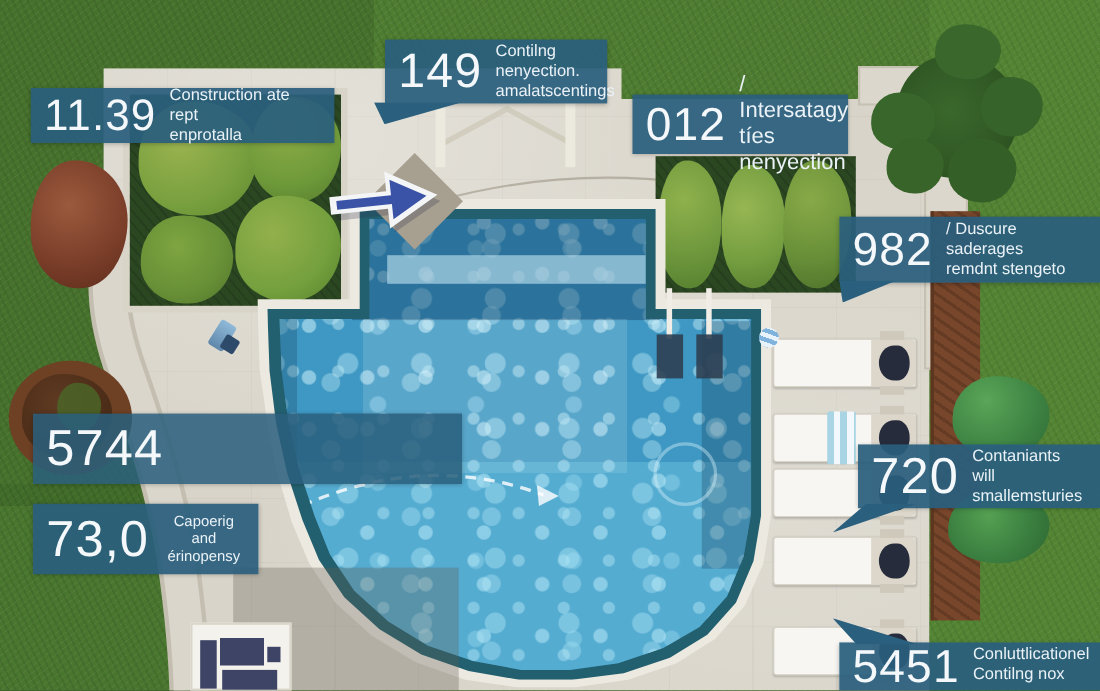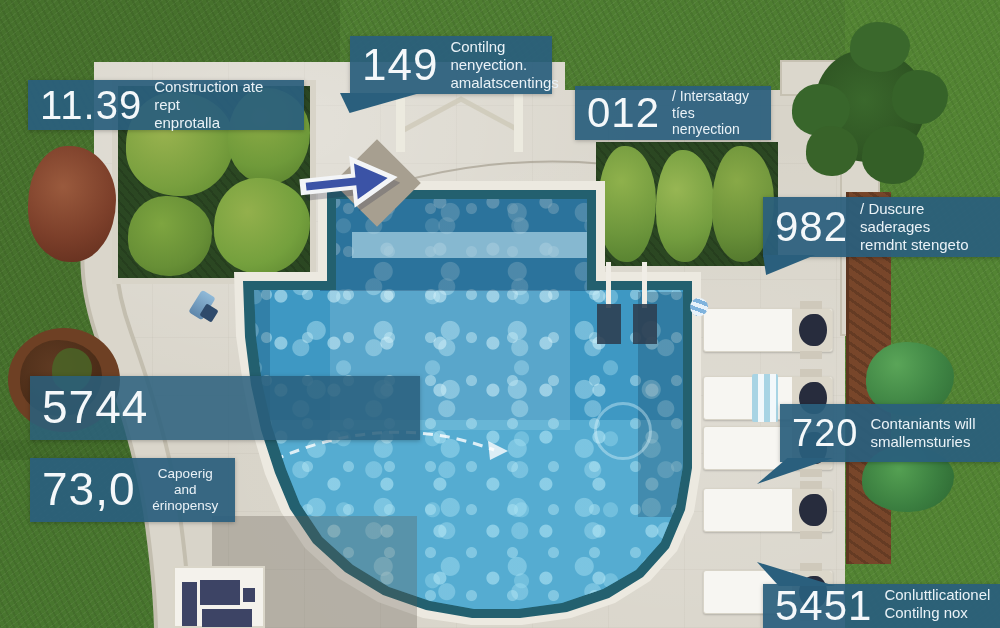--- a/index.html
+++ b/index.html
@@ -202,21 +202,21 @@
     <div class="num" style="font-size:44px;">149</div>
     <div class="lbl">
       <span>Contilng nenyection.</span>
         <span>amalatscentings</span>
     </div>
   </div>
   <div class="tail" style="left:340px;top:93px;width:80px;height:20px;clip-path:polygon(0 0,100% 0,12% 100%);"></div>
 
   <div class="callout" style="left:575px;top:86px;width:196px;height:54px;">
     <div class="num" style="font-size:42px;">012</div>
-    <div class="lbl" style="font-size:14px;">
+    <div class="lbl" style="font-size:20px;">
       <span>/ Intersatagy tíes</span>
         <span>nenyection</span>
     </div>
   </div>
 
   <div class="callout" style="left:763px;top:197px;width:237px;height:60px;">
     <div class="num" style="font-size:42px;">982</div>
     <div class="lbl">
       <span>/ Duscure saderages</span>
         <span>remdnt stengeto</span>
@@ -230,21 +230,21 @@
 
   <div class="callout" style="left:30px;top:458px;width:205px;height:64px;">
     <div class="num" style="font-size:46px;">73,0</div>
     <div class="lbl" style="font-size:13.5px;text-align:center;">
       <span>Capoerig and</span>
         <span>érinopensy</span>
     </div>
   </div>
 
   <div class="callout" style="left:780px;top:404px;width:220px;height:58px;">
-    <div class="num" style="font-size:38px;">720</div>
+    <div class="num" style="font-size:46px;">720</div>
     <div class="lbl">
       <span>Contaniants will</span>
         <span>smallemsturies</span>
     </div>
   </div>
   <div class="tail" style="left:757px;top:458px;width:76px;height:26px;clip-path:polygon(40% 0,100% 0,0 100%);"></div>
 
   <div class="callout" style="left:763px;top:584px;width:237px;height:44px;align-items:flex-start;padding-top:2px;">
     <div class="num" style="font-size:42px;">5451</div>
     <div class="lbl">

